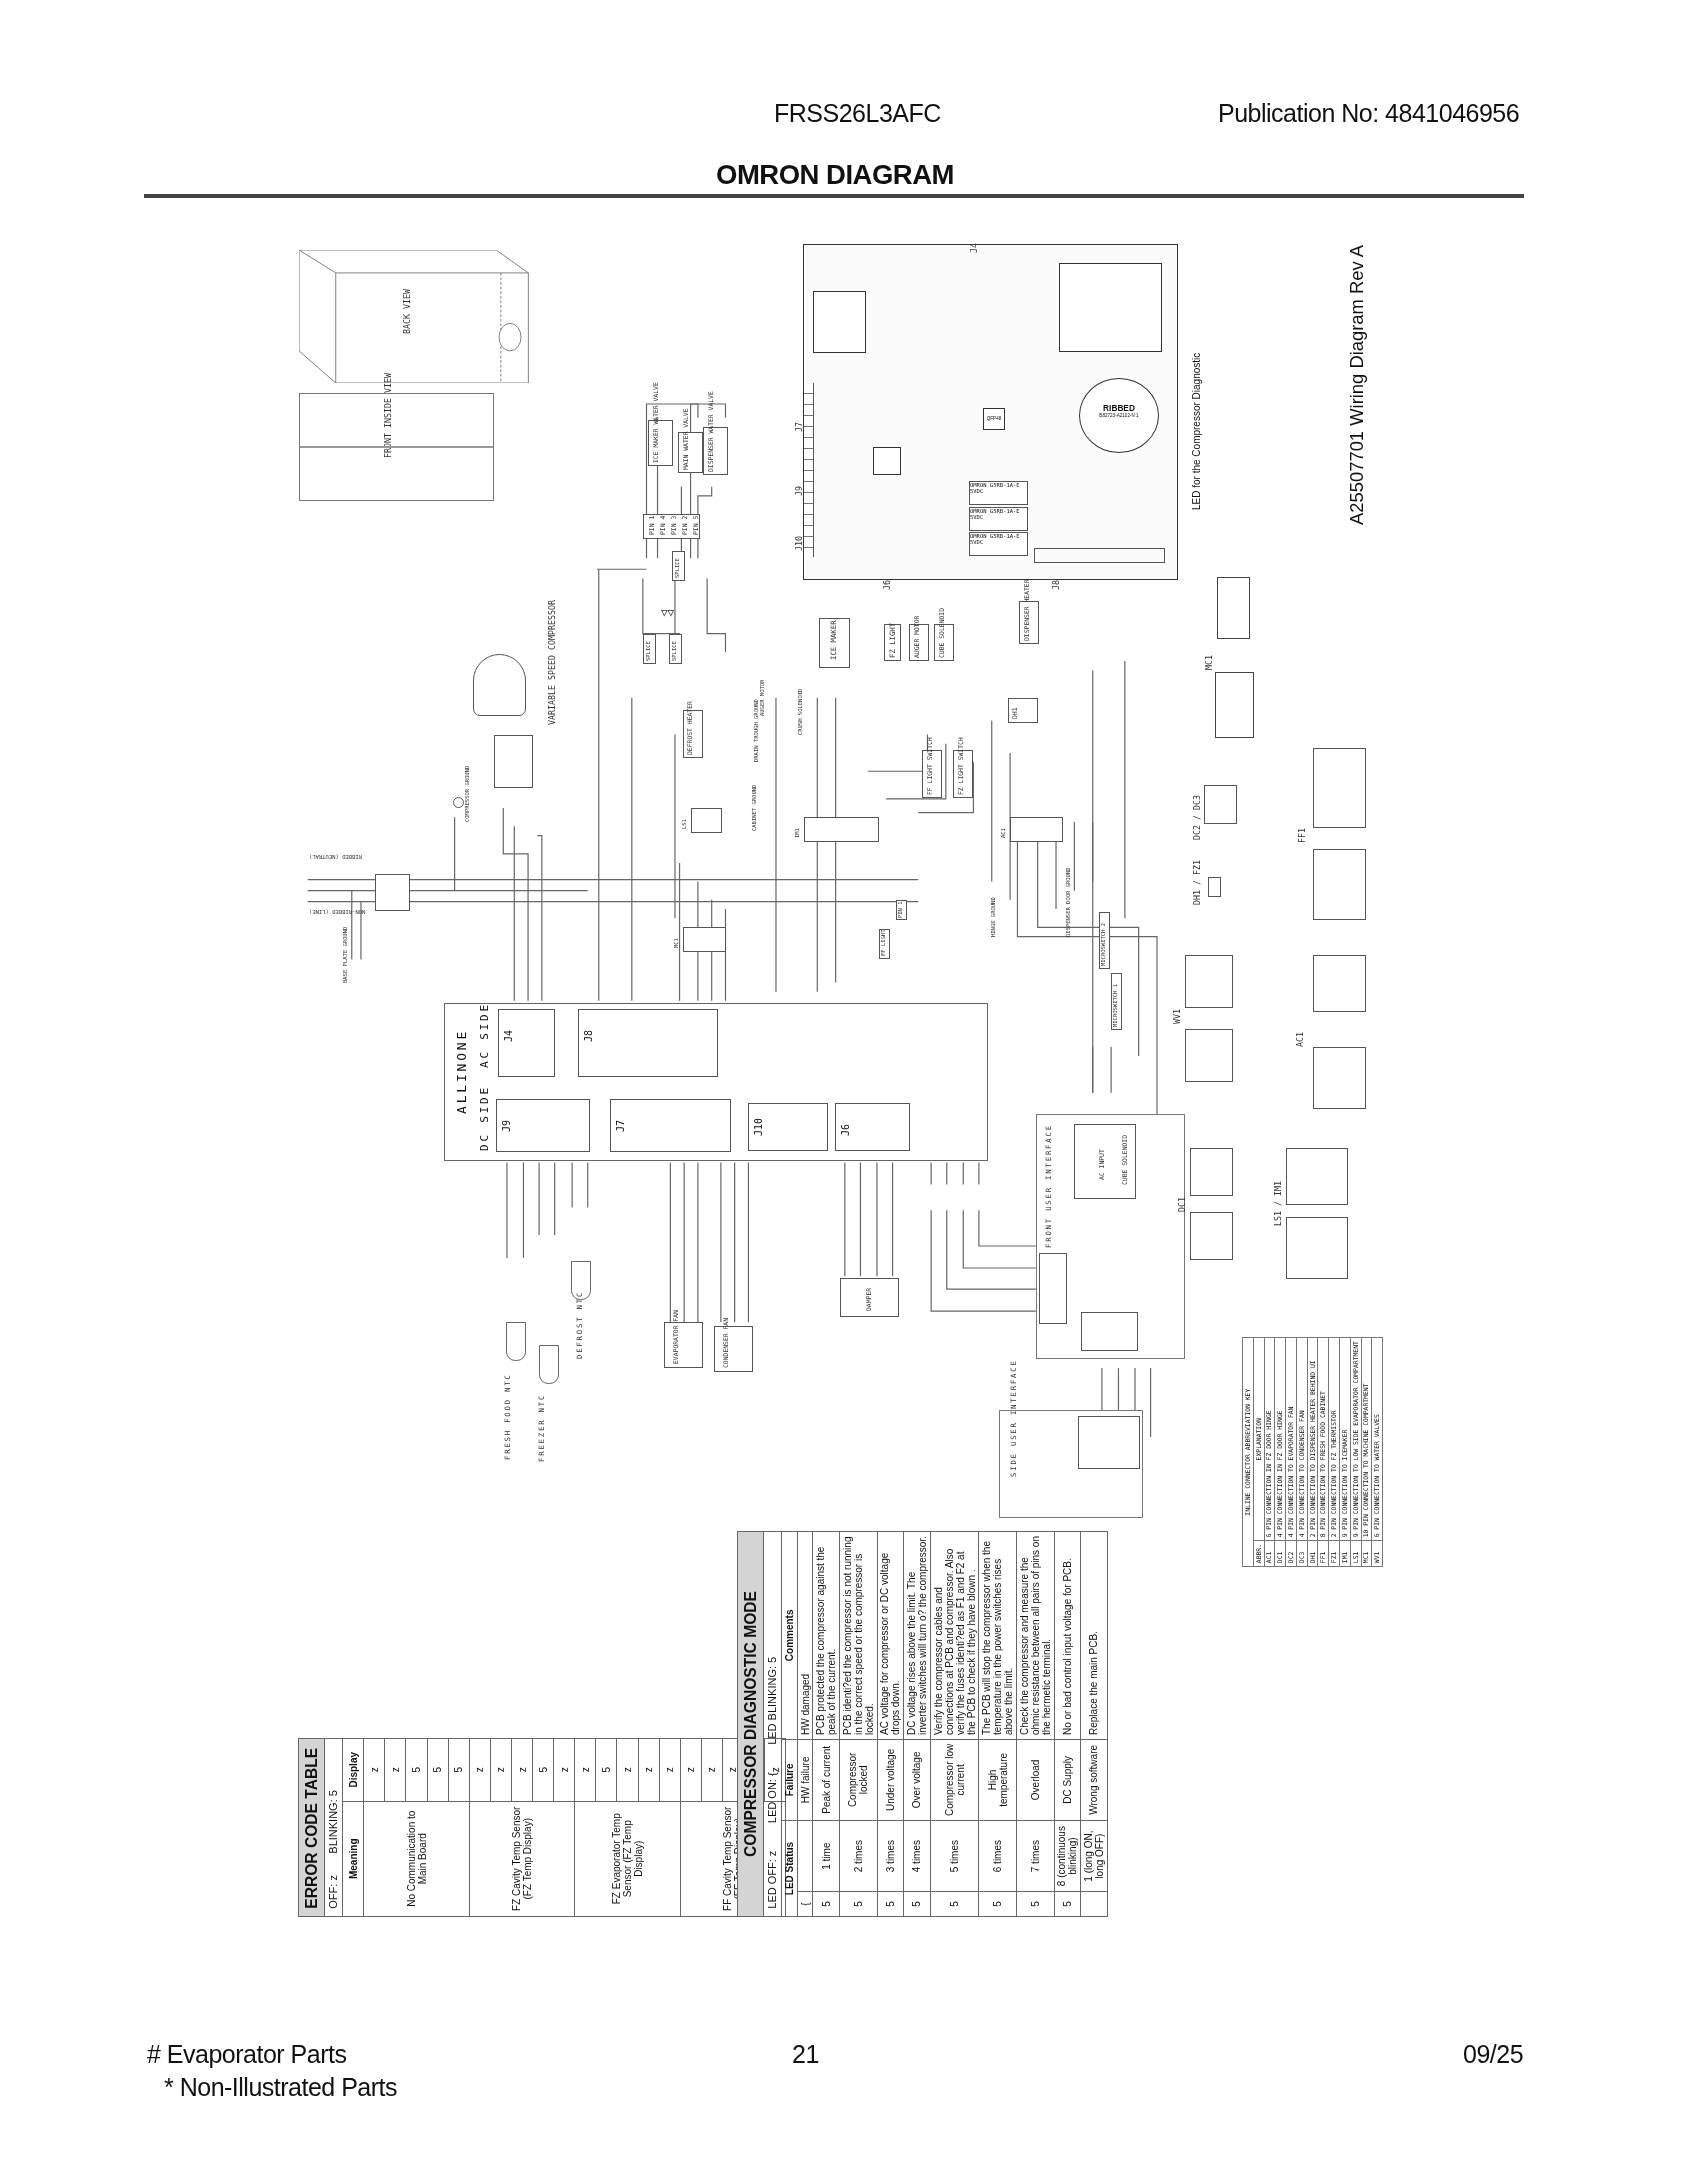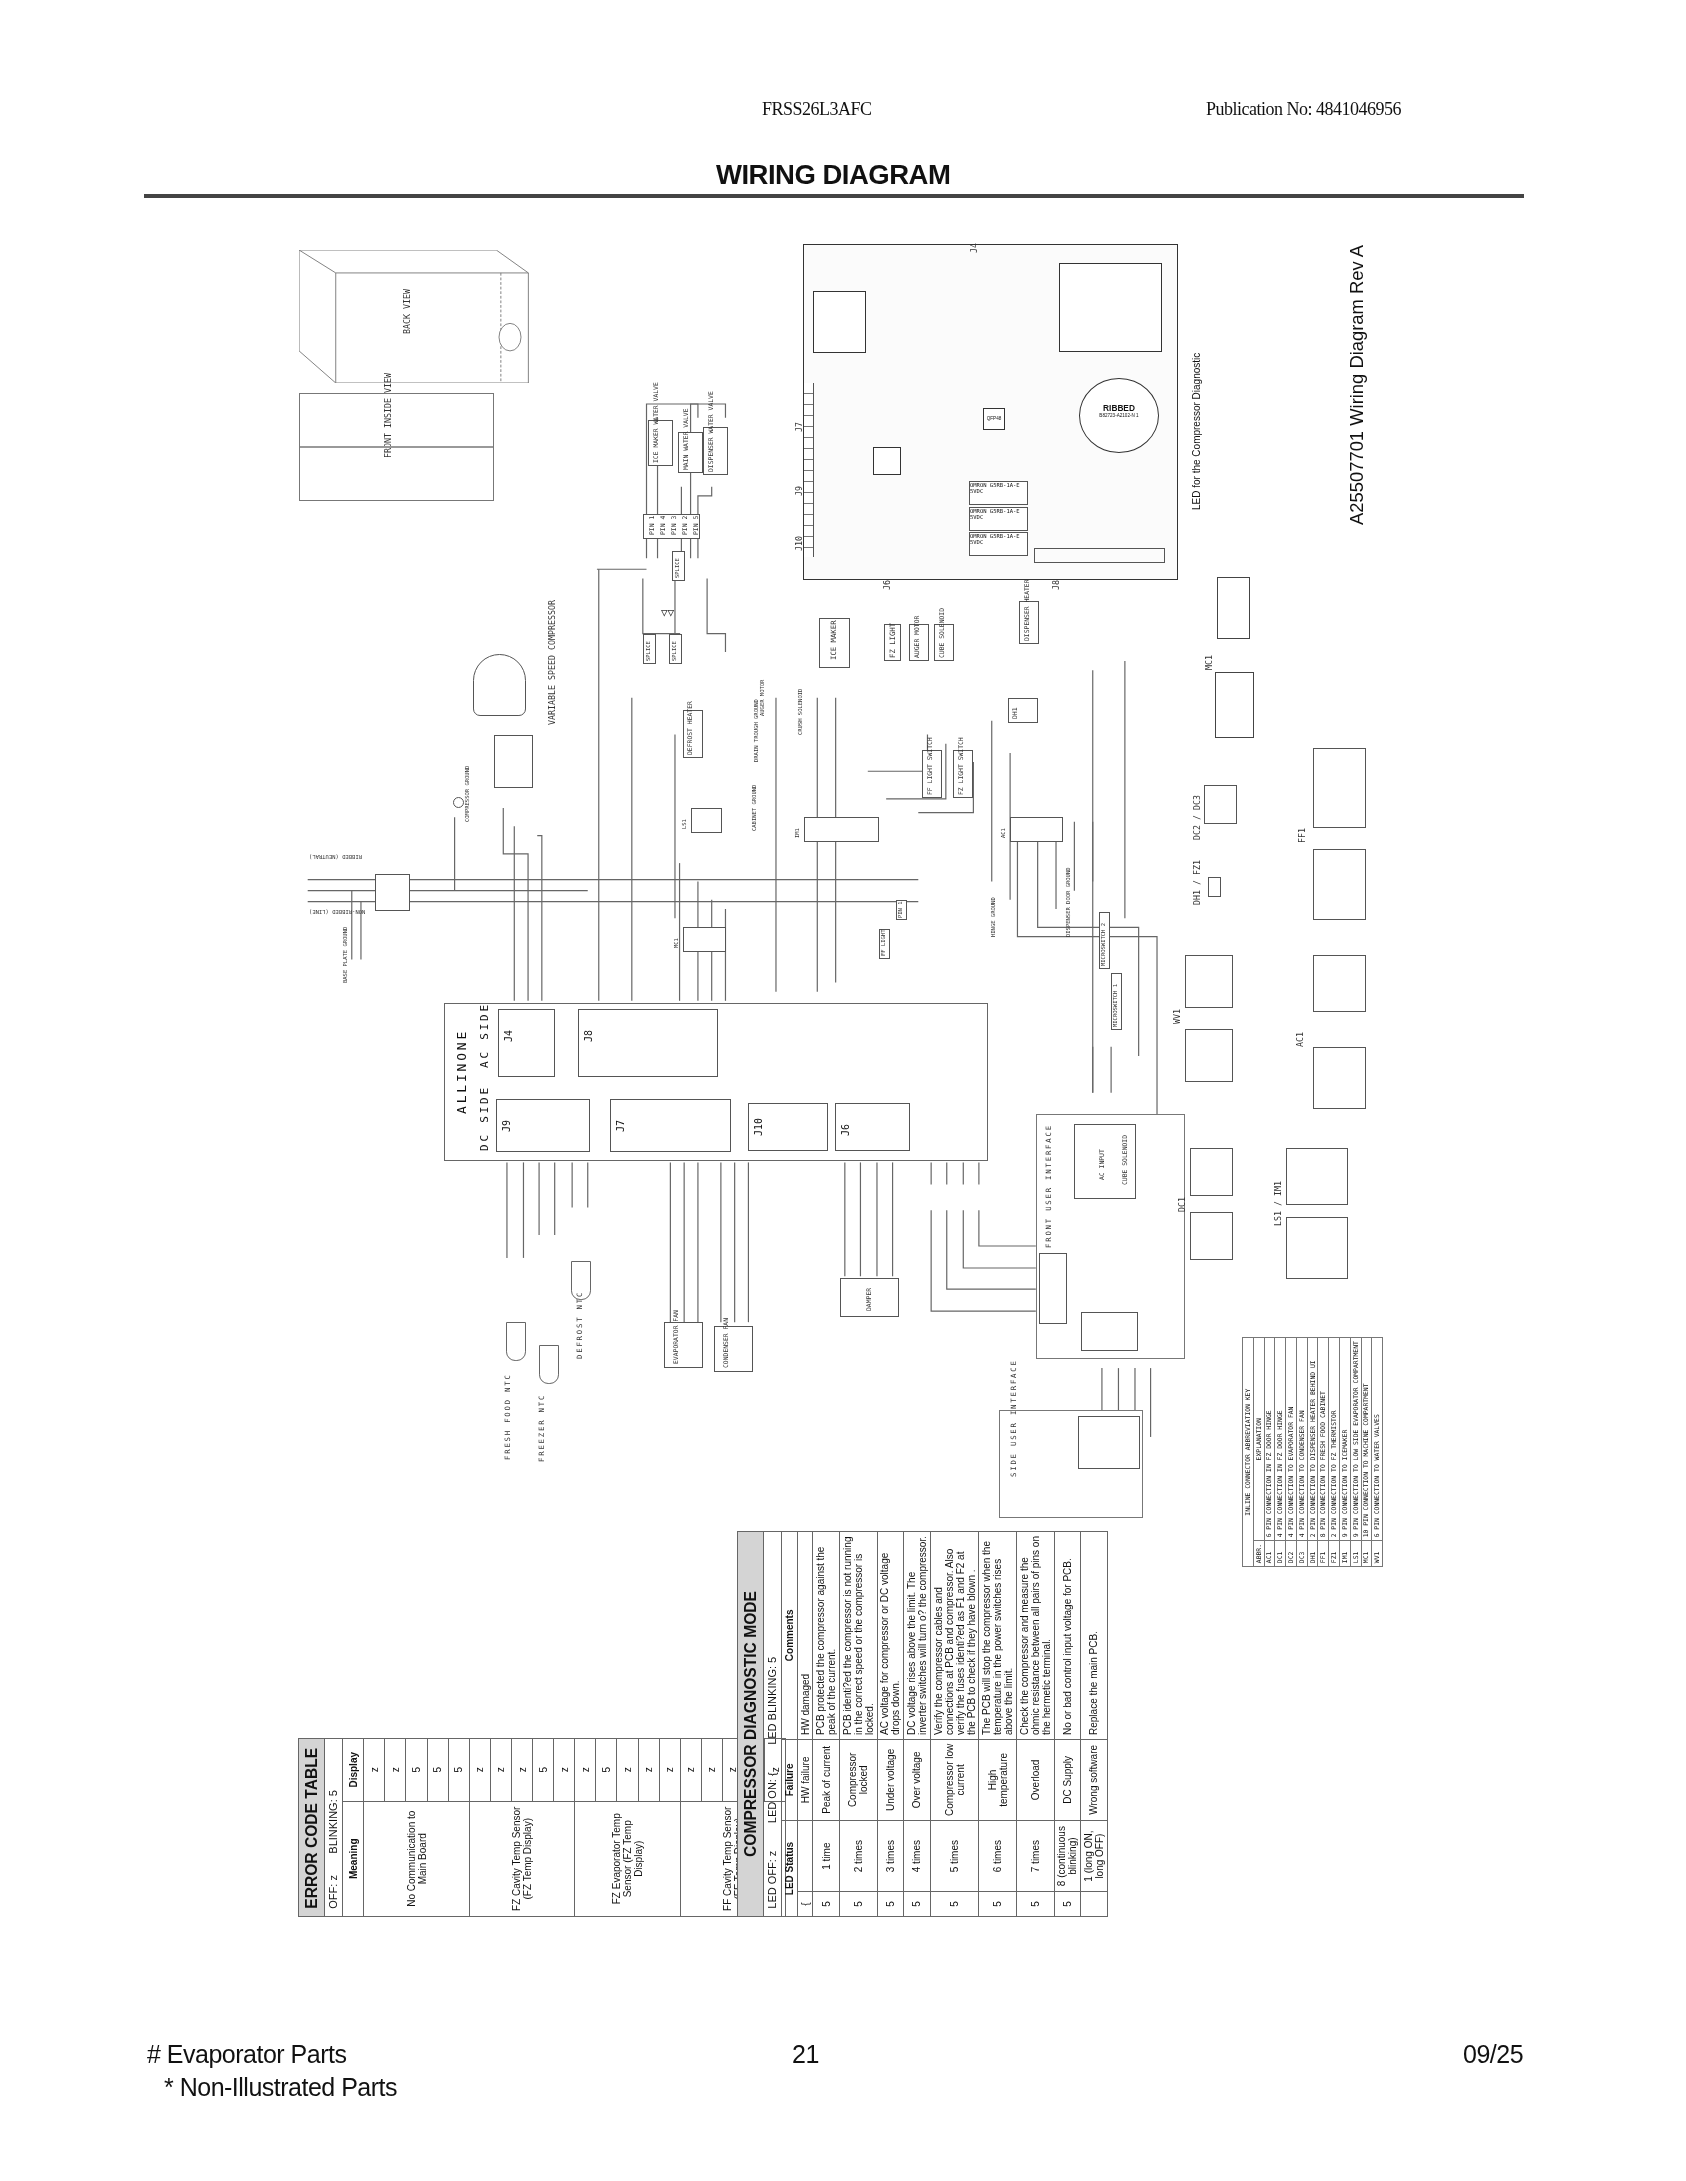--- a/index.html
+++ b/index.html
@@ -1,18 +1,18 @@
 <!DOCTYPE html>
 <html style="font-size:14.7px"><head>
 <meta charset="utf-8">
 <style>
   html, body { margin:0; padding:0; background:#ffffff; }
   body { width:1686px; height:2182px; position:relative; overflow:hidden; font-family:"Liberation Sans", sans-serif; color:#111; }
   .abs { position:absolute; }
-  .hdr { font-size:18px; font-family:Liberation Serif, serif; letter-spacing:-0.5px; }
+  .hdr { font-size:25px; font-family:Liberation Sans, sans-serif; letter-spacing:-0.5px;margin-left:12px; }
   .title { font-size:27.5px; font-weight:bold; letter-spacing:-0.5px; }
   .rule { position:absolute; left:144px; top:194px; width:1380px; height:3.7px; background:#444; }
   .foot { font-size:25px; letter-spacing:-0.5px; }
   .mono { font-family:"DejaVu Sans Mono", monospace; }
   .rot { position:absolute; transform-origin: 0 0; transform: rotate(-90deg); white-space:nowrap; }
   .cad { font-family:"DejaVu Sans Mono", monospace; font-size:7.3px; color:#333; }
   .box { position:absolute; border:1.4px solid #555; background:#fff; }
   svg { position:absolute; left:0; top:0; }
 
   
@@ -32,21 +32,21 @@
   .key { border-collapse:collapse; }
 </style>
 </head>
 <body>
 
 <div class="abs hdr" style="left:762px; top:99px;">FRSS26L3AFC</div>
 <div class="abs hdr" style="left:1206px; top:99px;">
   <span>Publication No:</span>
   <span>4841046956</span>
 </div>
-<div class="abs title" style="left:716px; top:159px;">WIRING DIAGRAM</div>
+<div class="abs title" style="left:716px; top:159px;">OMRON DIAGRAM</div>
 <div class="rule"></div>
 
 <div class="abs" style="left:0; top:0; width:1686px; height:2020px;">
 
   <svg width="1686" height="2020" viewBox="0 0 1836 2200">
     <g stroke="#666" stroke-width="1.3" fill="none">
 
       <line x1="335" y1="958" x2="1000" y2="958"></line>
       <line x1="335" y1="970" x2="640" y2="970"></line>
       <line x1="335" y1="982" x2="1000" y2="982"></line>

